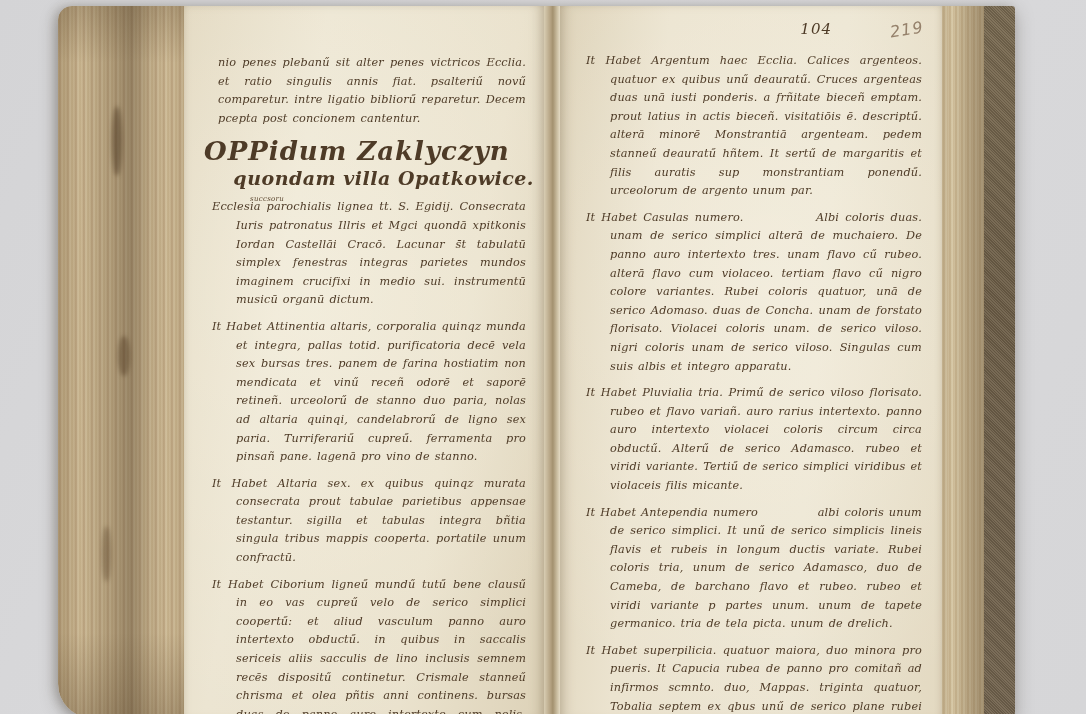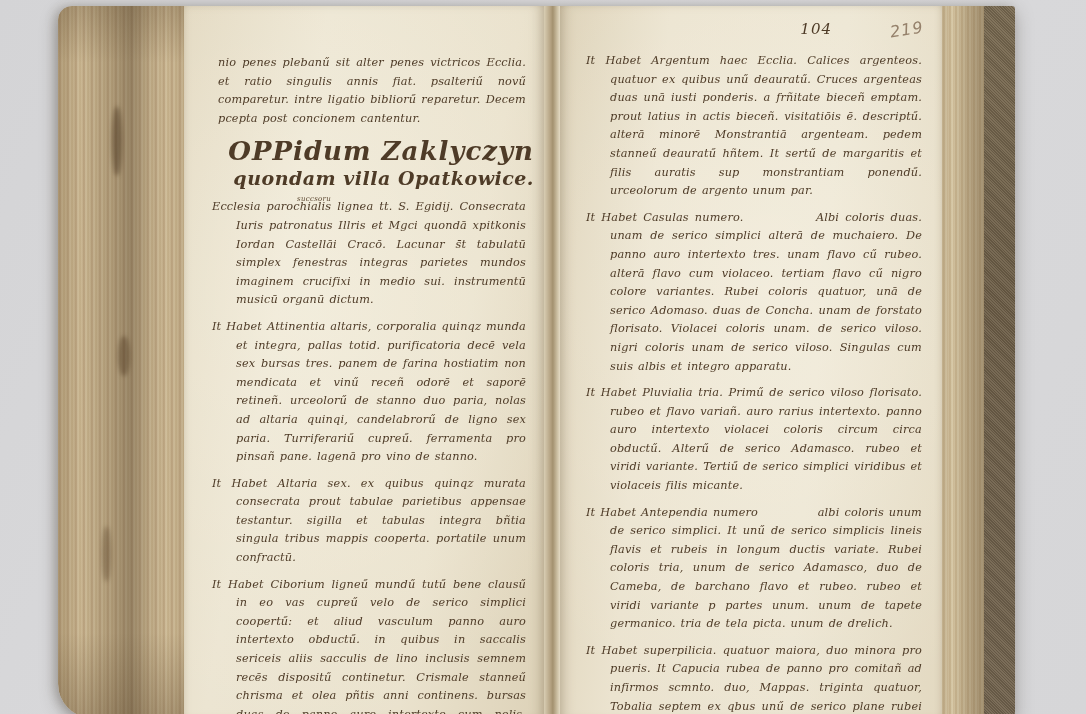--- a/index.html
+++ b/index.html
@@ -79,29 +79,29 @@
     font-style:italic;
     font-size:11.3px;line-height:18.6px;
     letter-spacing:.15px;word-spacing:1.2px;
     text-align:justify;white-space:pre-wrap;
     margin:8px;
   }
   .entry{padding-left:24px;text-indent:-24px;}
   .cont{padding-left:6px;}
   .heading1{
     font-style:italic;font-weight:bold;font-size:26px;line-height:30px;
-    text-align:right;margin:6px 0 0 0;letter-spacing:1px;
+    text-align:left;margin:6px 0 0 0;letter-spacing:1px;
   }
   .heading2{
     font-style:italic;font-weight:bold;font-size:19px;line-height:24px;
     text-align:right;margin:0 0 6px 0;letter-spacing:.5px;
   }
   .interlinear{
     position:absolute;left:66px;top:189px;
-    font-style:italic;font-size:7px;color:#5a452e;letter-spacing:.3px;margin-left:47px;
+    font-style:italic;font-size:7px;color:#5a452e;letter-spacing:.3px;
   }
   .page-number{
     position:absolute;top:14px;right:110px;
     font-style:italic;font-size:15px;color:#4e3b27;letter-spacing:1px;
   }
   .folio-number{
     position:absolute;top:14px;right:18px;
     font-family:"DejaVu Sans",sans-serif;
     font-style:italic;font-size:16px;color:#95816b;
     transform:rotate(-9deg);letter-spacing:1px;

